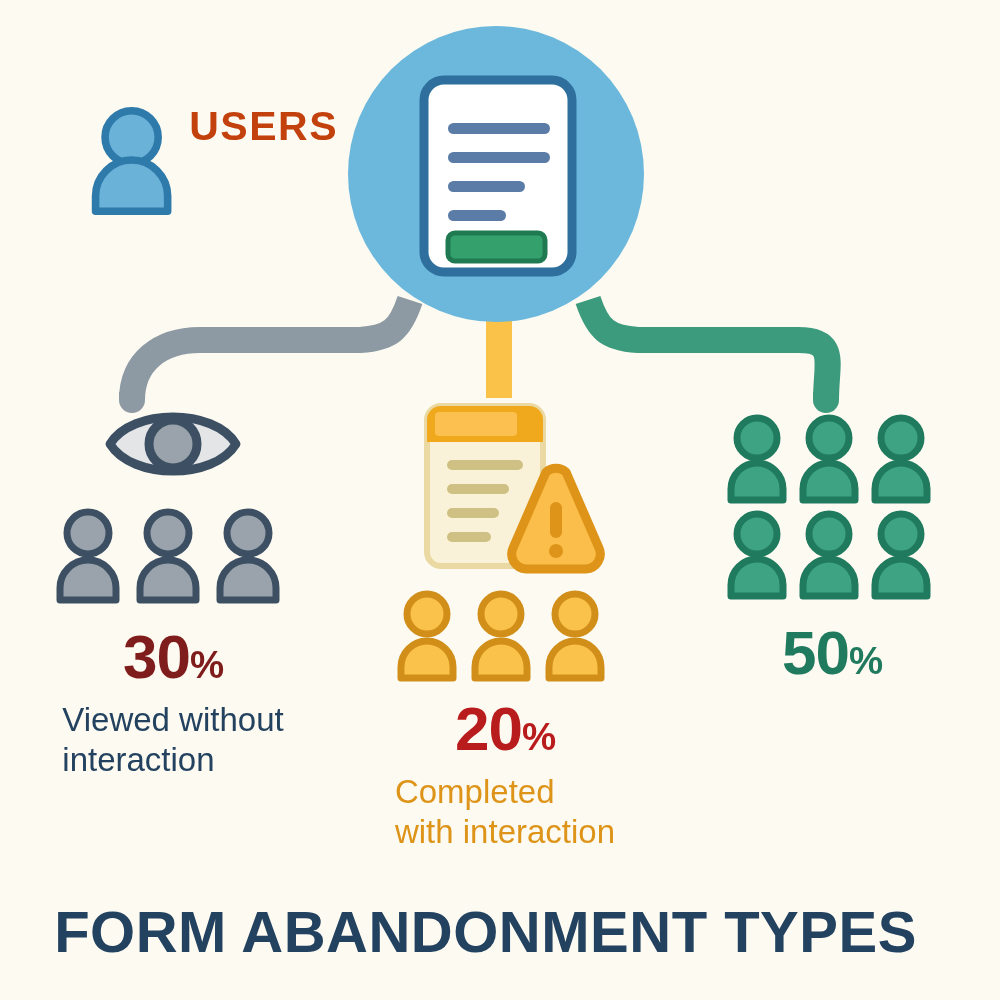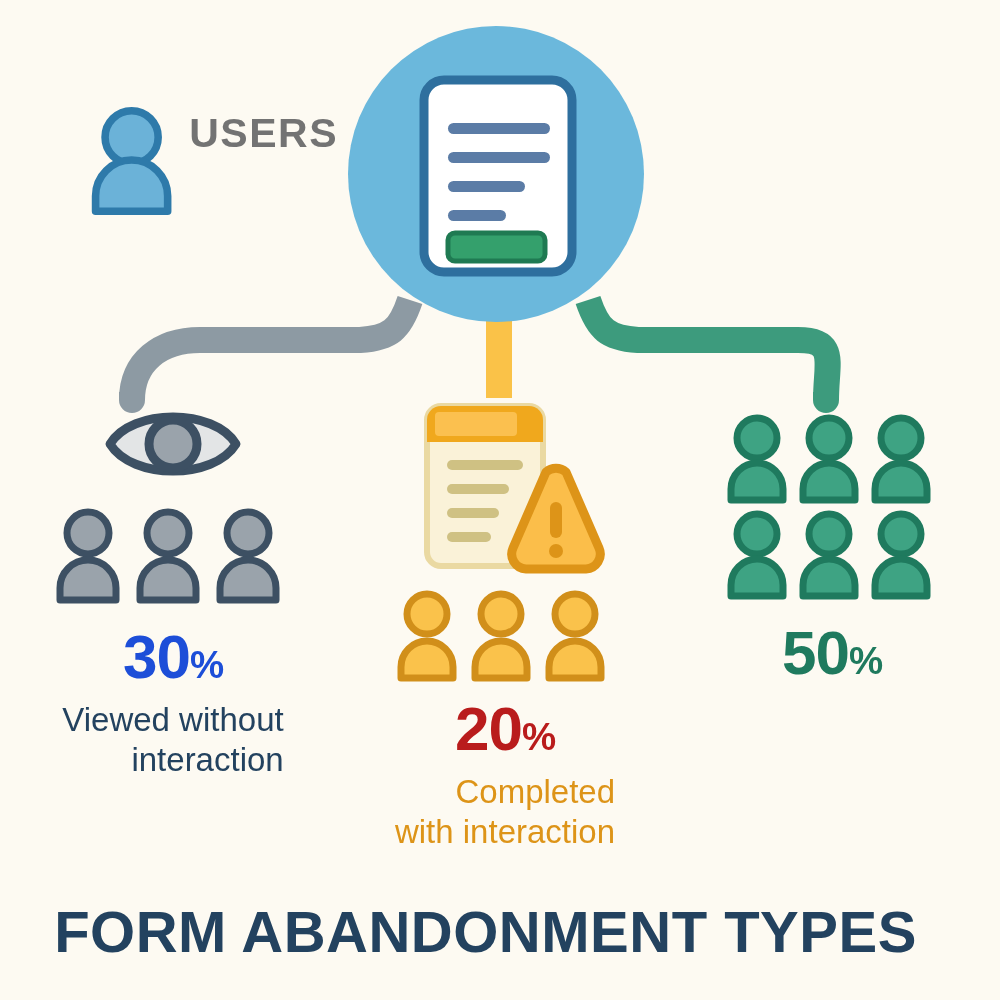--- a/index.html
+++ b/index.html
@@ -38,23 +38,23 @@
   }
   #users-count {
     font-size: 72px;
     font-weight: 700;
     color: #23425f;
     letter-spacing: -1px;
   }
   #users-label {
     font-size: 41px;
     font-weight: 700;
-    color: #737373;
+    color: #c2410c;
     letter-spacing: 1.5px;
-    margin-top: 9px;
+    margin-top: 2px;
   }
 
   
   #hero-circle {
     left: 348px; top: 26px;
     width: 296px; height: 296px;
   }
 
   
   #connectors { left: 0; top: 0; width: 1000px; height: 1000px; pointer-events: none; }
@@ -67,27 +67,27 @@
   #branch-right { left: 672px; top: 398px; width: 320px; }
 
   .pct {
     font-weight: 700;
     letter-spacing: -1px;
     line-height: 1;
   }
   .pct .sym { font-size: 0.62em; font-weight: 700; }
 
   .caption {
-    text-align: right;
+    text-align: left;
     font-size: 33px;
     line-height: 1.22;
     font-weight: 400;
   }
 
-  #left-pct   { font-size: 62px; color: #1d4ed8; margin-top: 22px; }
+  #left-pct   { font-size: 62px; color: #7f1d1d; margin-top: 22px; }
   #left-caption { color: #23425f; margin-top: 12px; }
 
   #mid-pct    { font-size: 62px; color: #b91c1c; margin-top: 16px; }
   #mid-caption { color: #dd9418; margin-top: 12px; }
 
   #right-pct  { font-size: 62px; color: #1f7a5e; margin-top: 22px; }
   #right-caption { color: #1f7a5e; margin-top: 12px; }
 
   
   #page-title {

